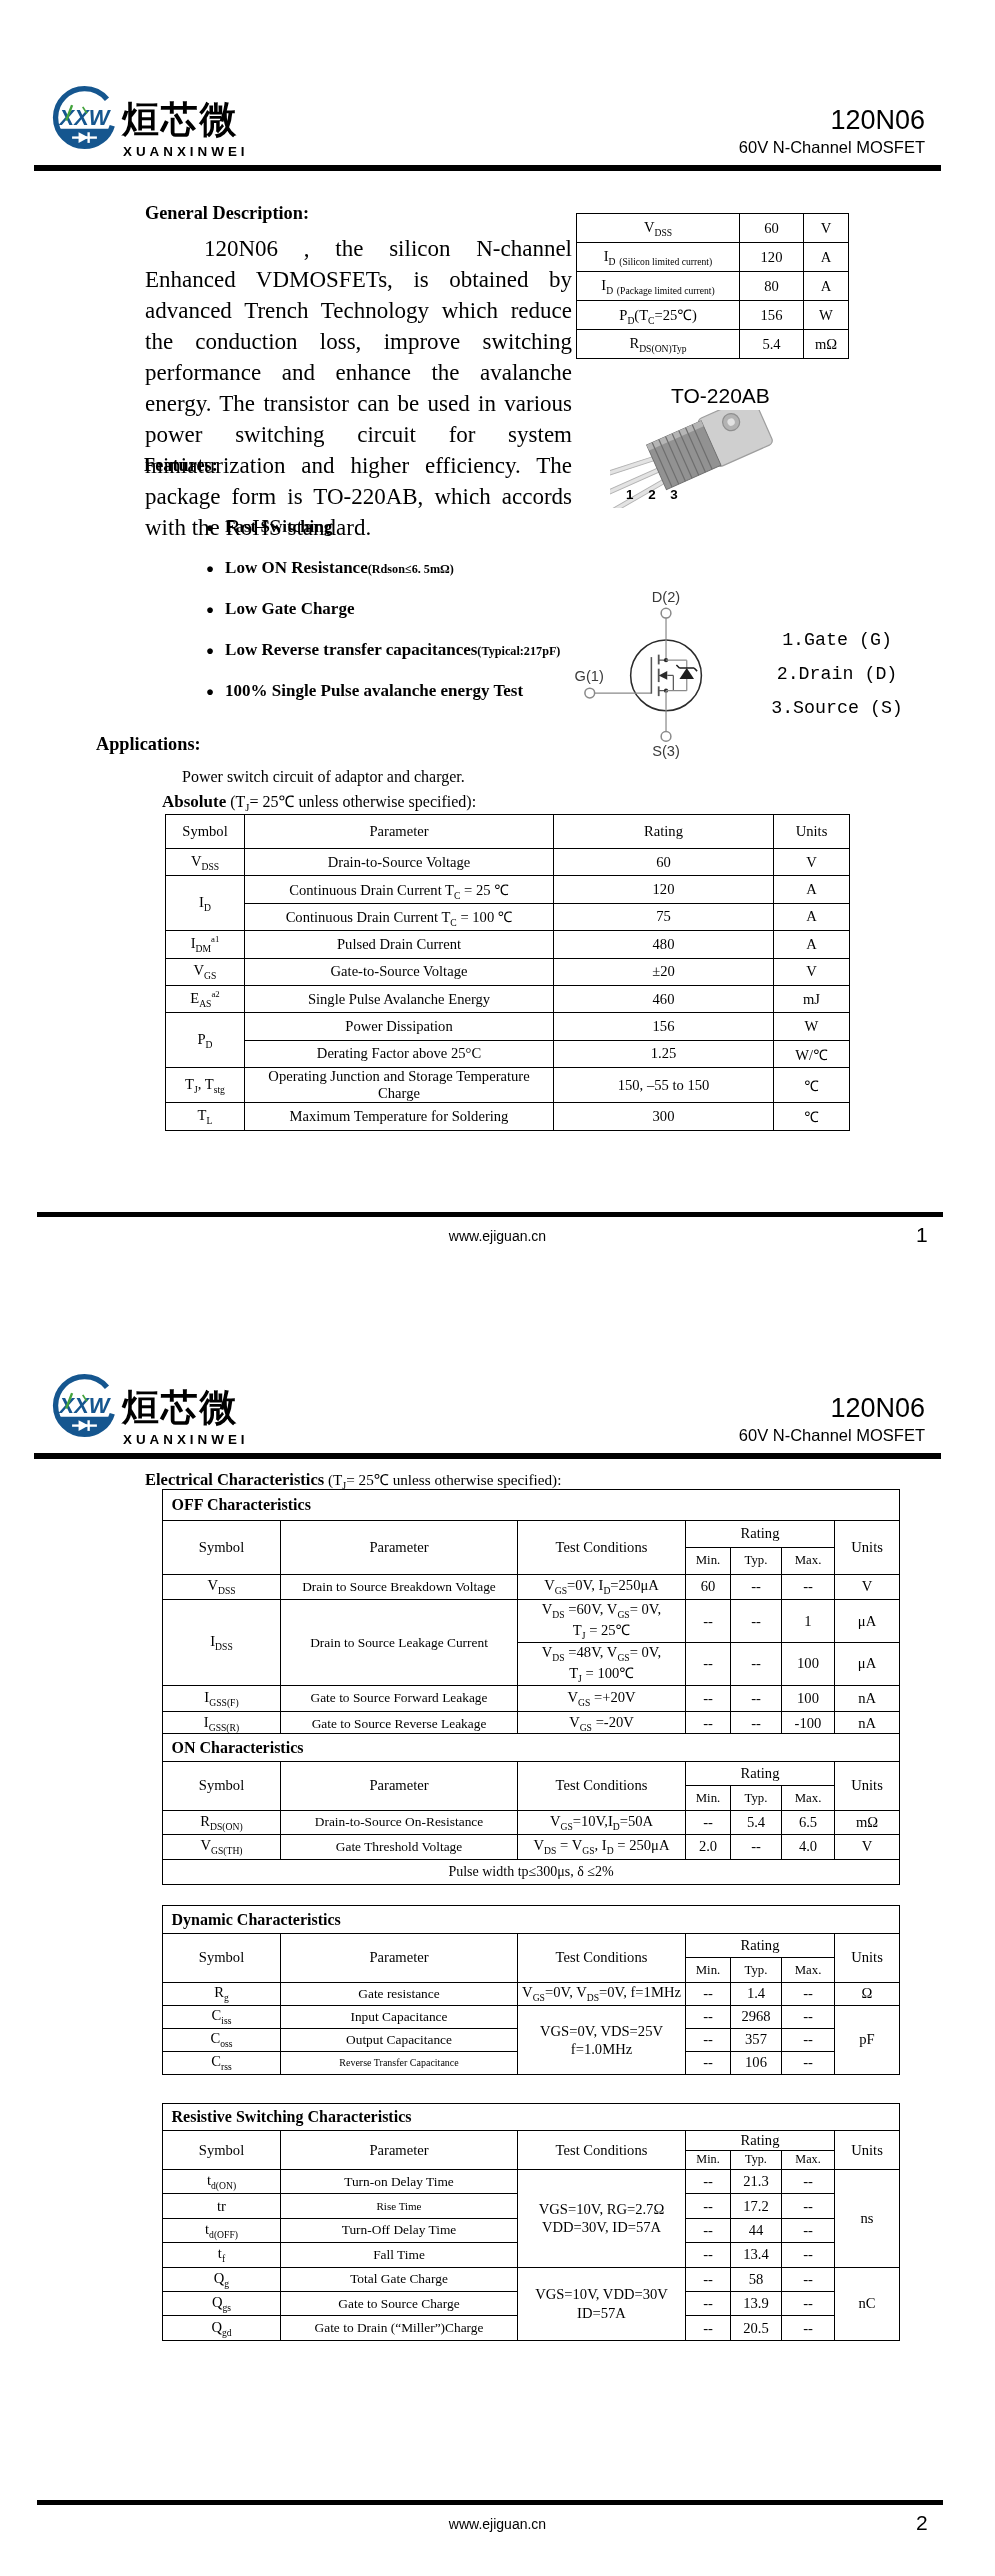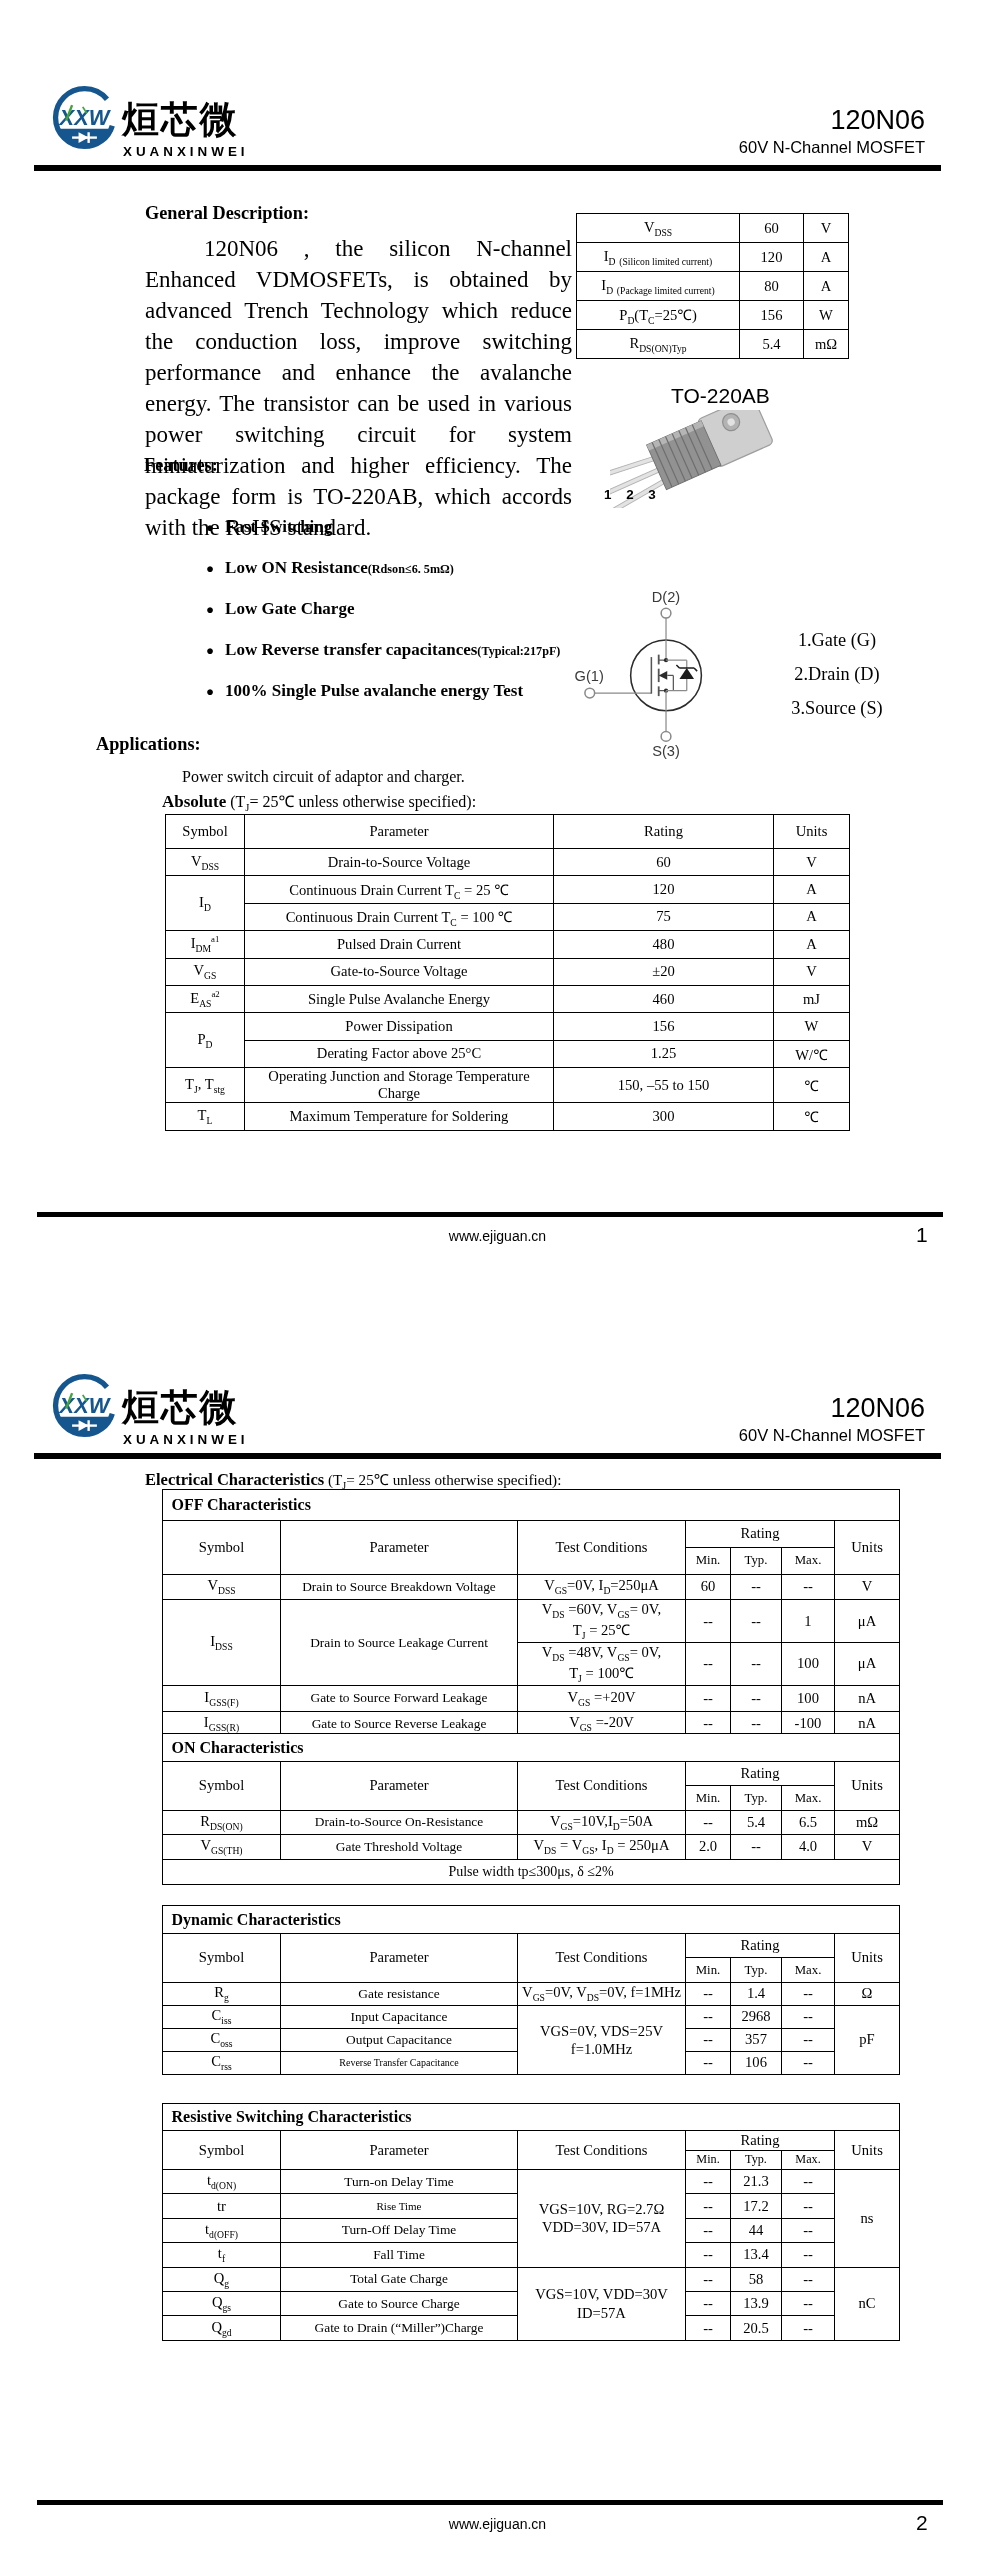--- a/index.html
+++ b/index.html
@@ -20,21 +20,21 @@
   table.ds { border-collapse:collapse; table-layout:fixed; position:absolute; background:#fff; border:1.8px solid #000; }
   table.ds td { border:1.2px solid #000; text-align:center; vertical-align:middle; font-size:14.6px; padding:0 2.4px; overflow:hidden; }
   td.al { text-align:left; padding-left:7.3px; }
   td.sym { text-align:left; padding-left:7.3px; font-size:16px; }
   td.tcc { font-size:12.2px; text-align:left; padding-left:6.1px; white-space:pre-line; line-height:1.25; }
   tr.trow td.ttl { text-align:left; font-weight:bold; font-size:16px; padding-left:8.5px; border:1.2px solid #000;margin-left:32px; }
   .feat-li { display:flex; align-items:baseline; margin-bottom:21px; }
   .feat-li .blt { font-size:13.4px; margin-right:11px; }
   .feat-main { font-weight:bold; font-size:17px; }
   .feat-note { font-weight:bold; font-size:12.2px; }
-  .legend-line { font-family:Liberation Serif, serif; font-size:18.3px; line-height:34px; text-align:center; }
+  .legend-line { font-family:Liberation Mono, monospace; font-size:18.3px; line-height:34px; text-align:center; }
   .to220-label { font-family:"Liberation Sans", sans-serif; font-size:21px; }
   .pins123 { font-family:"Liberation Sans", sans-serif; font-weight:bold; font-size:13.4px; letter-spacing:5.5px; }
   .foot-site { font-family:"Liberation Sans", sans-serif; font-size:14px; text-align:center; width:100%; }
   .foot-page { font-family:"Liberation Sans", sans-serif; font-size:21px; }
   svg text { font-family:"Liberation Sans", sans-serif; }
 </style>
 </head>
 <body>
 
 <div id="canvas">
@@ -102,21 +102,21 @@
         <circle cx="218" cy="40" r="14" fill="#b3b3b3" stroke="#8f8f8f" stroke-width="2"></circle>
         <circle cx="218" cy="40" r="6" fill="#e2e2e2"></circle>
         <rect x="-34" y="40" width="116" height="7" fill="#e3e3e3" stroke="#b2b2b2" stroke-width="1.5" transform="rotate(6 82 43)"></rect>
         <rect x="-34" y="60" width="116" height="7" fill="#e3e3e3" stroke="#b2b2b2" stroke-width="1.5"></rect>
         <rect x="-34" y="80" width="116" height="7" fill="#e3e3e3" stroke="#b2b2b2" stroke-width="1.5" transform="rotate(-6 82 83)"></rect>
         <rect x="76" y="18" width="98" height="80" fill="#929292" stroke="#6e6e6e" stroke-width="1.5"></rect>
         <rect x="76" y="18" width="98" height="10" fill="#b5b5b5"></rect>
         <path d="M86 18 V98 M98 18 V98 M110 18 V98 M122 18 V98 M134 18 V98 M146 18 V98 M158 18 V98" stroke="#6e6e6e" stroke-width="2"></path>
       </g>
     </svg>
-    <div class="abs pins123" style="left:604px; top:487px;">1 2 3</div>
+    <div class="abs pins123" style="left:626px; top:487px;">1 2 3</div>
 
     <div class="abs h1" style="left:144px; top:455px;">Features:</div>
     <div class="abs" style="left:206px; top:517px; width:524px;">
       <div class="feat-li">
         <span class="blt">●</span>
         <span class="feat-main">Fast Switching</span>
         <span class="feat-note"></span>
       </div>
       <div class="feat-li">
         <span class="blt">●</span>

